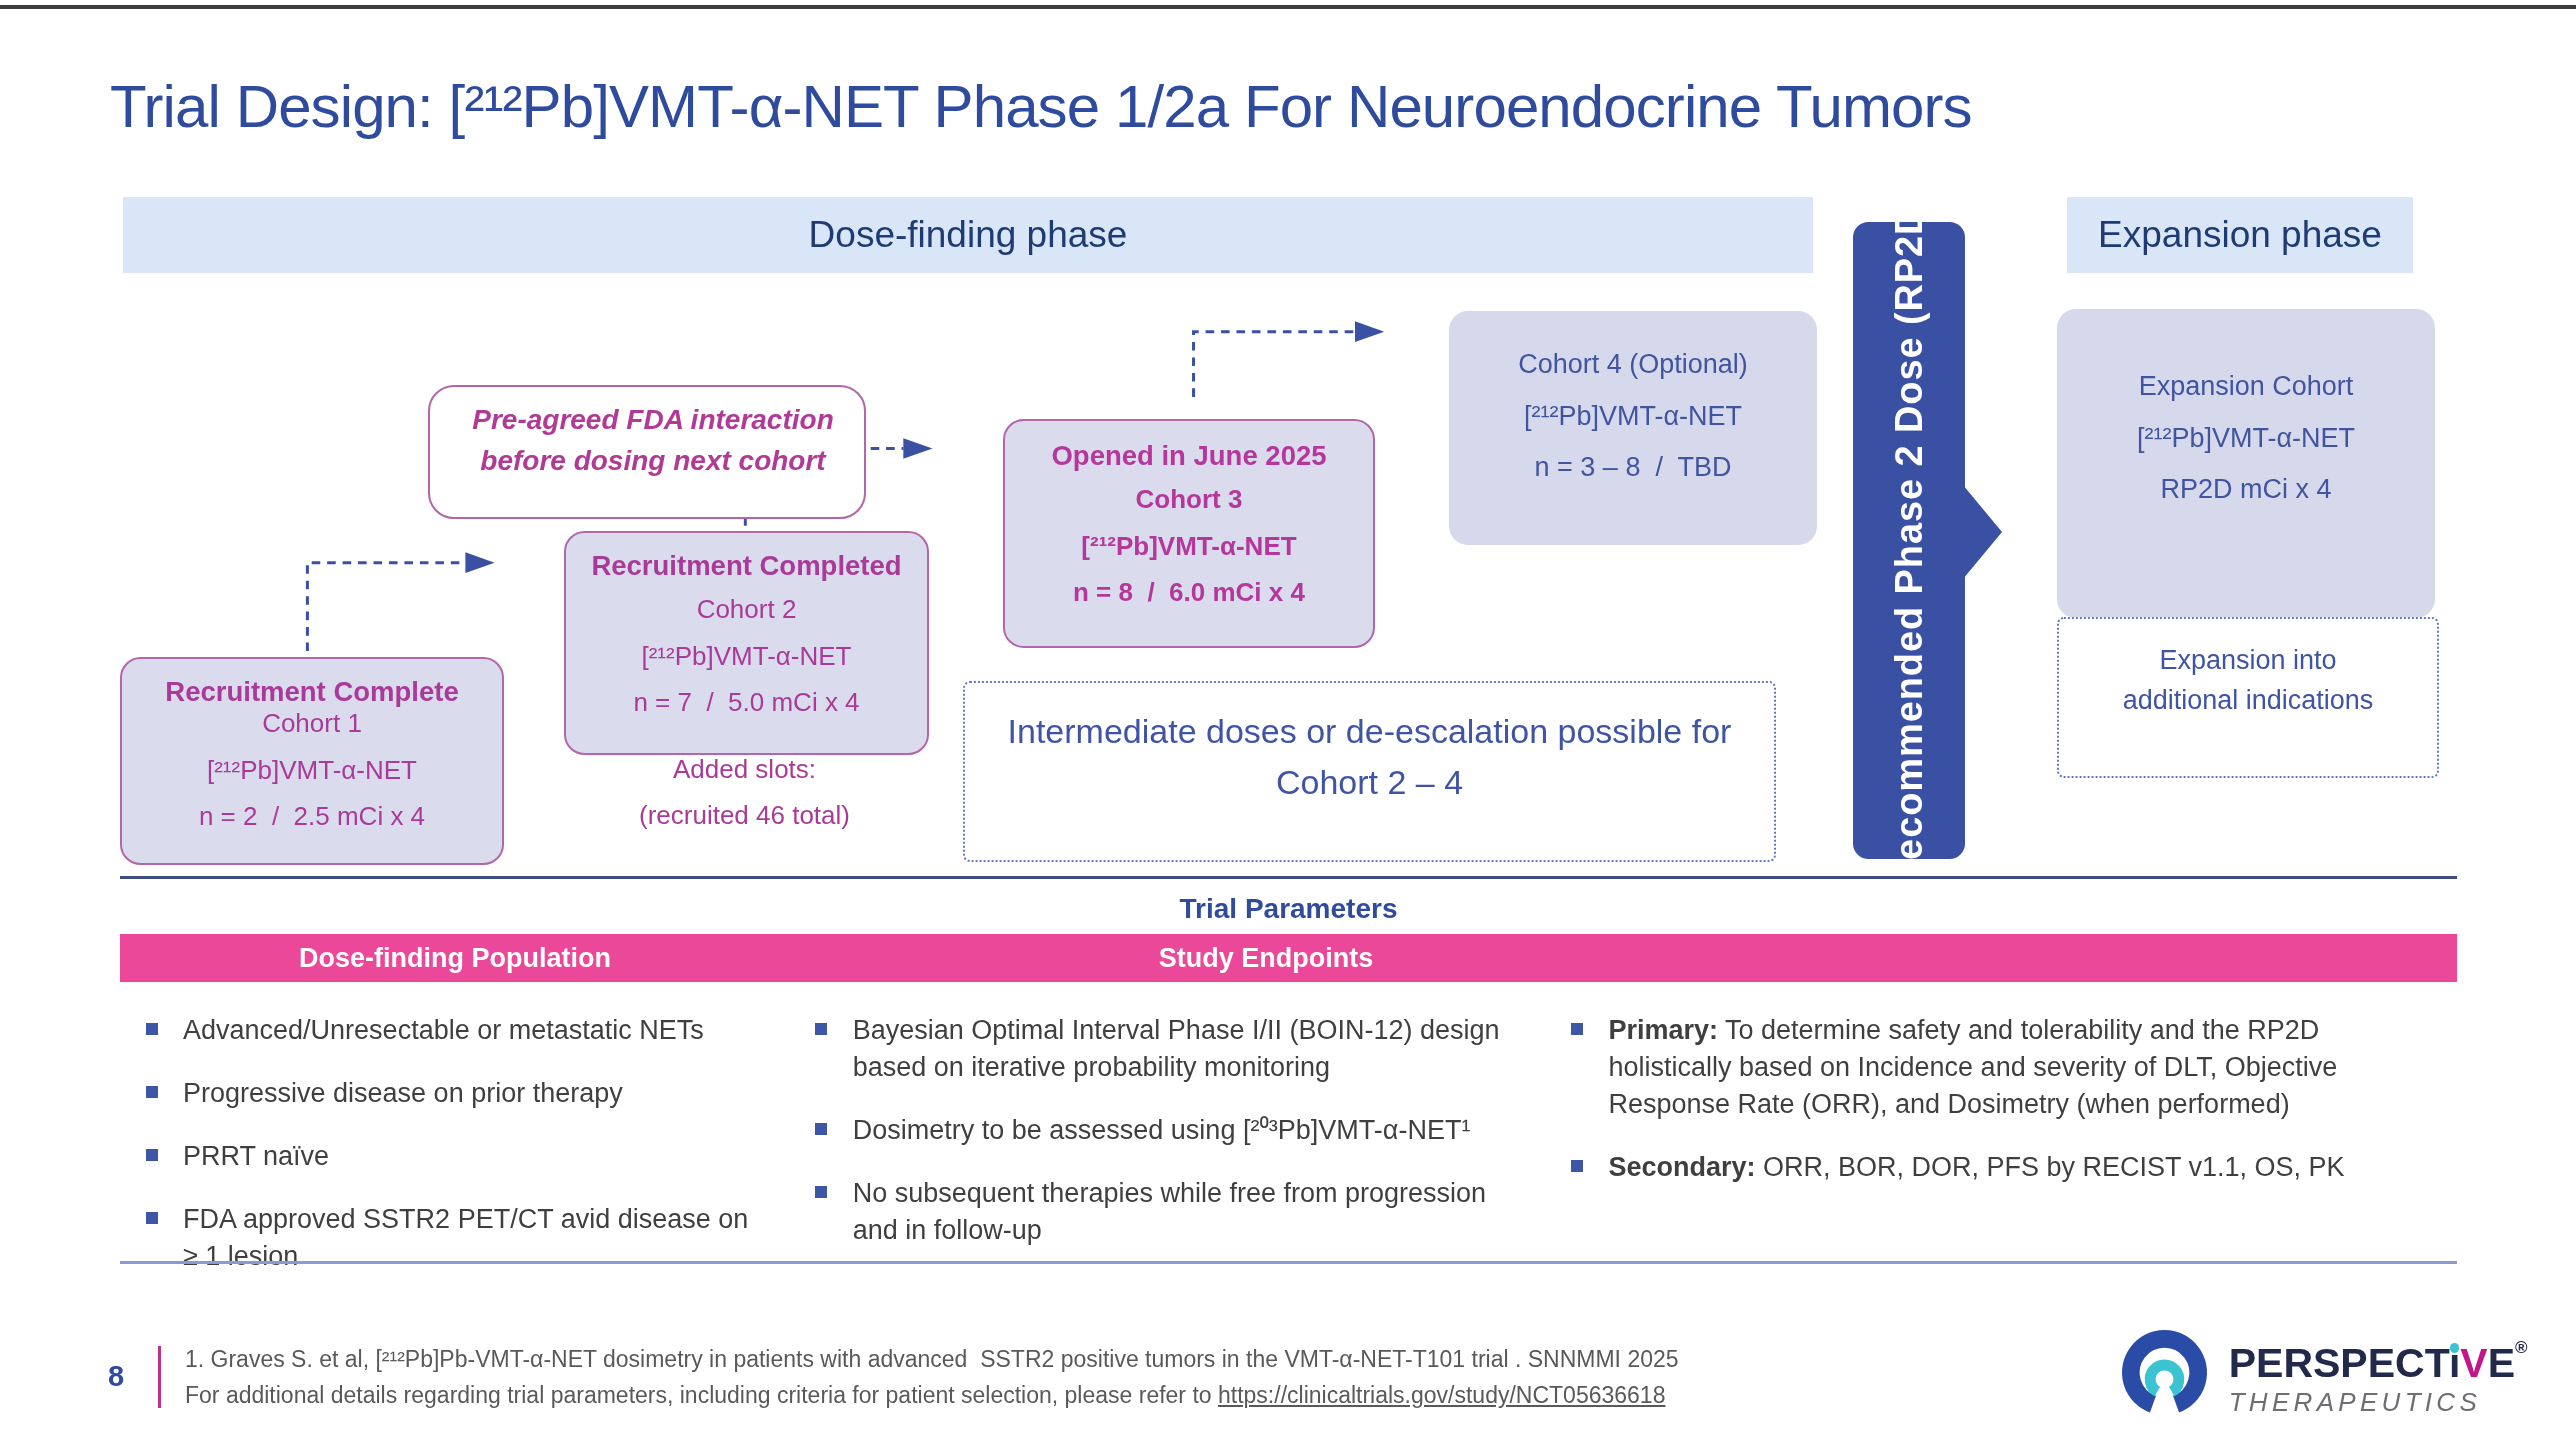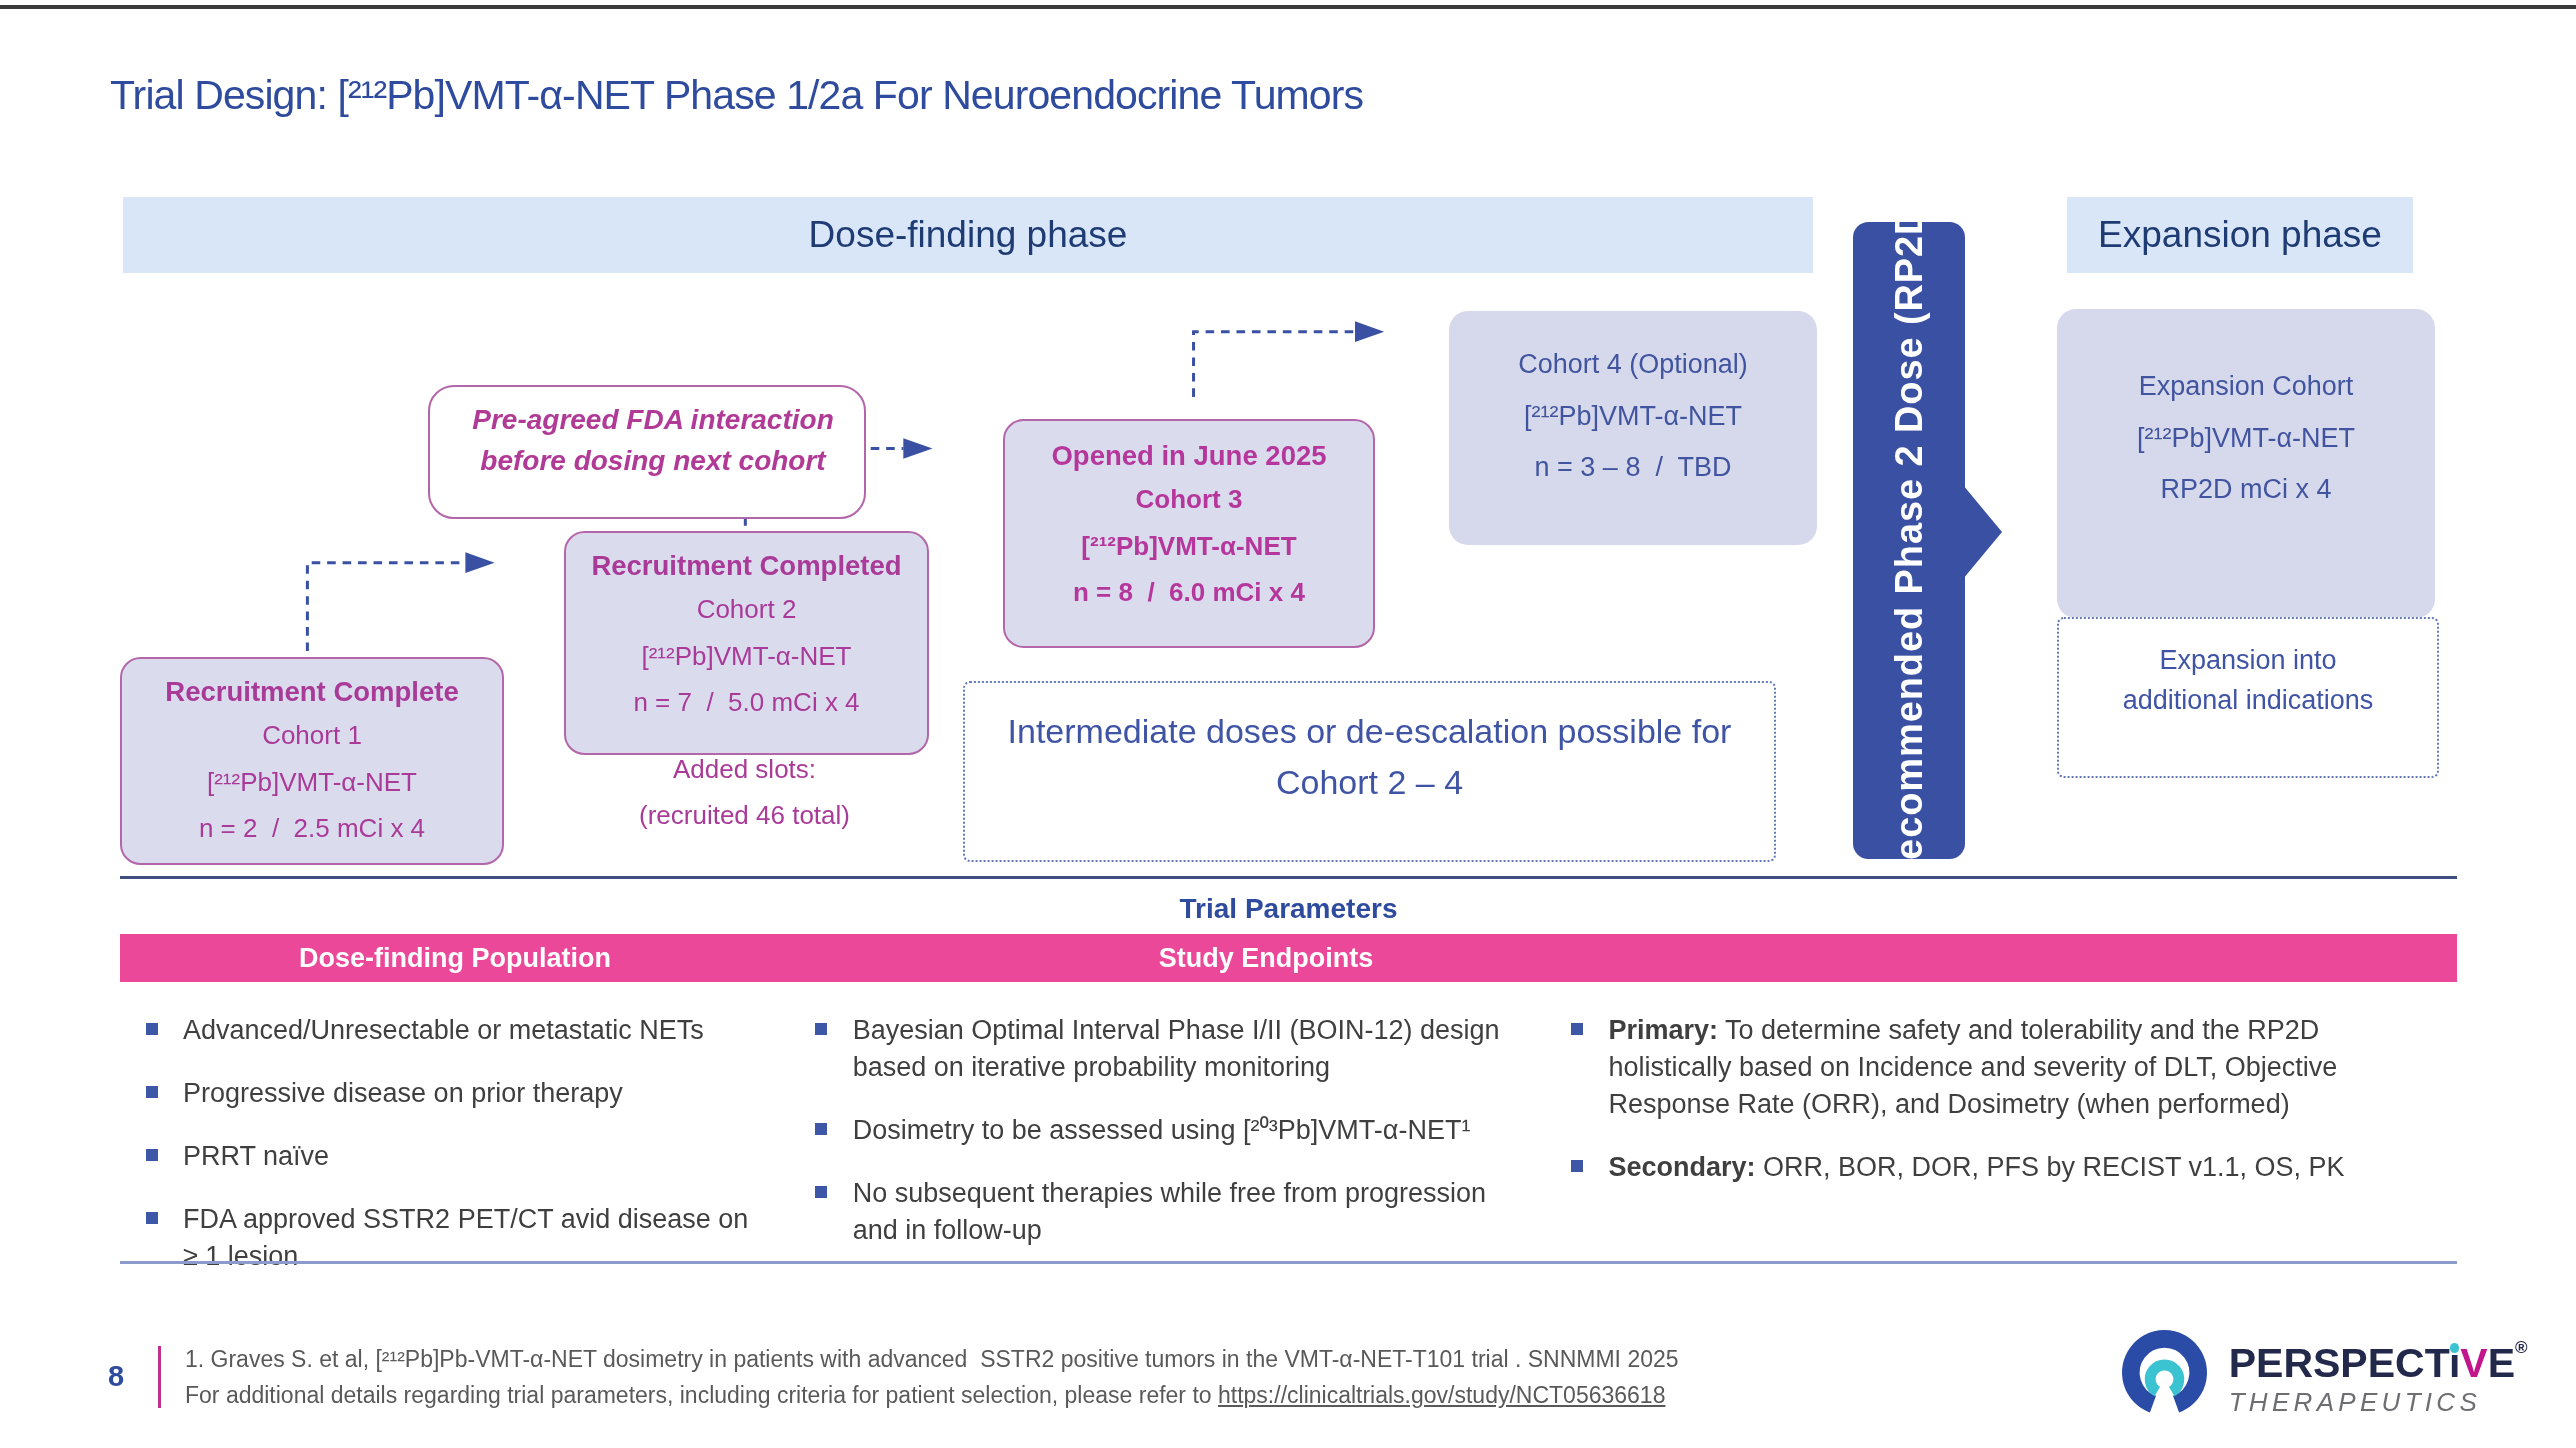--- a/index.html
+++ b/index.html
@@ -1,36 +1,36 @@
 <!DOCTYPE html>
 <html style="font-size:13.7px"><head>
 <meta charset="utf-8">
 <style>
   html,body{margin:0;padding:0;background:#e8e8e8;}
   .slide{position:relative;width:2576px;height:1449px;background:#ffffff;overflow:hidden;
          font-family:"Liberation Sans",sans-serif;}
   .top-line{position:absolute;left:0;top:5.2px;width:2576px;height:3.4px;background:#3c3c3c;}
 
-  .title{position:absolute;left:110px;top:72px;width:2318px;font-size:41px;color:#2E4B9E;
+  .title{position:absolute;left:110px;top:72px;width:2318px;font-size:60px;color:#2E4B9E;
          letter-spacing:-0.9px;}
 
   .phase-band{position:absolute;top:197px;height:76px;background:#D8E6F7;
               display:flex;align-items:center;justify-content:center;
               font-size:37px;font-weight:normal;color:#1F3B73;}
   .band-dose{left:123px;width:1690px;}
   .band-exp{left:2067px;width:346px;}
 
   .connector-layer{position:absolute;left:0;top:0;width:2576px;height:1449px;pointer-events:none;}
 
   .cohort-box{position:absolute;background:#DADCEE;border:2.6px solid #B366A9;border-radius:20.6px;
               text-align:center;color:#A93A98;}
   .cohort-box .status{font-weight:bold;font-size:27.5px;}
   .cohort-box .line{font-size:26px;}
   .c1{left:120px;top:657px;width:380px;height:187px;padding-top:17px;}
-  .c1 .status{margin-bottom:12px;} .c1 .line{margin-bottom:15.5px;}
+  .c1 .status{} .c1 .line{margin-bottom:15.5px;}
   .c2{left:564px;top:531px;width:361px;height:203px;padding-top:17px;}
   .c2 .status{margin-bottom:12px;} .c2 .line{margin-bottom:15.5px;}
   .c3{left:1003px;top:419px;width:368px;height:206px;padding-top:19px;color:#B5379B;}
   .c3 .status{margin-bottom:12px;} .c3 .line{font-weight:bold;margin-bottom:15.5px;}
   .c2-note{position:absolute;left:564px;width:361px;text-align:center;color:#A93A98;font-size:26px;}
   .n1{top:754px;} .n2{top:800px;}
 
   .fda-box{position:absolute;left:428px;top:385px;width:422px;height:113px;background:#ffffff;
            border:2.6px solid #B366A9;border-radius:26px;text-align:center;
            color:#B03A96;font-size:28px;font-weight:bold;font-style:italic;padding-top:17px;padding-left:12px;}

